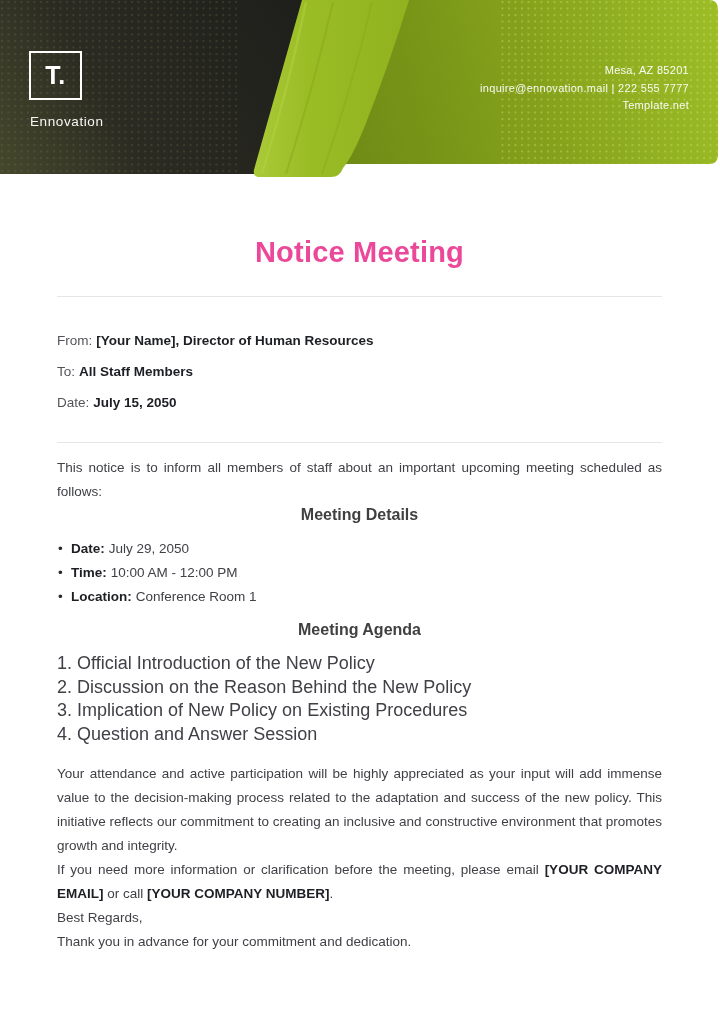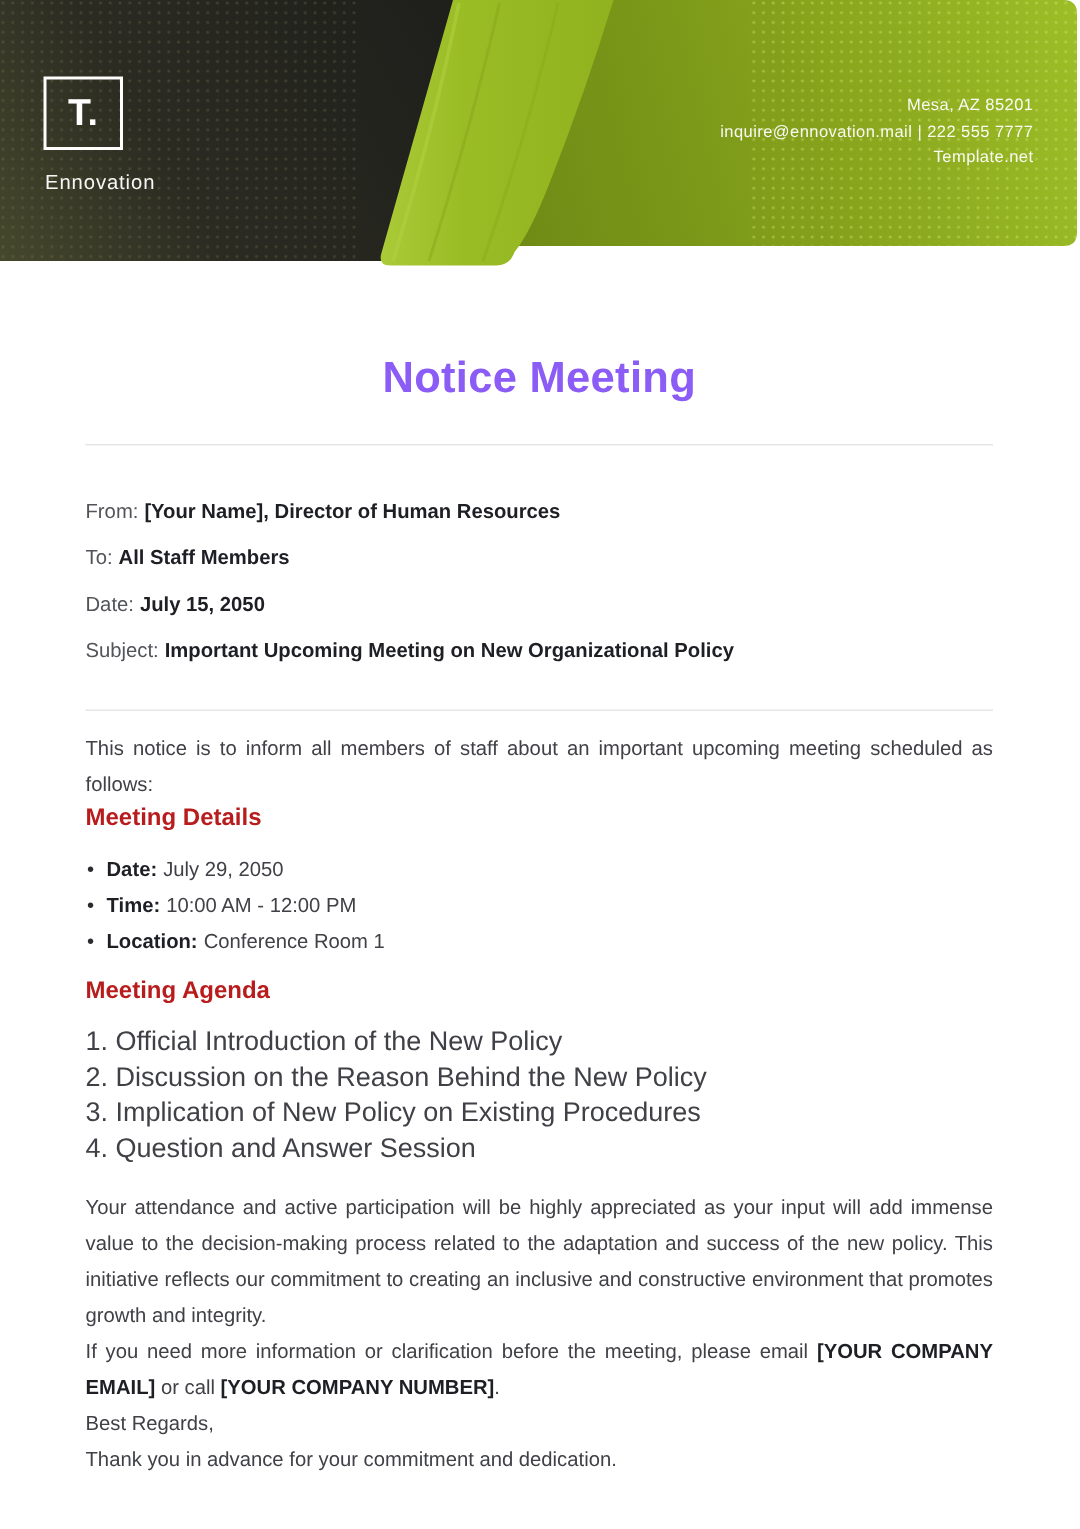--- a/index.html
+++ b/index.html
@@ -25,35 +25,35 @@
     font-size:13.5px; letter-spacing:0.6px; font-weight:400;
   }
   .header-contact {
     position:absolute; right:31px; top:62px; text-align:right;
     color:rgba(255,255,255,0.95); font-size:11px; line-height:17.5px; letter-spacing:0.3px;
   }
   
   .content { padding:0 58px 0 57px; }
   .doc-title {
     margin-top:50px; font-size:29px; line-height:35px; font-weight:700;
-    text-align:center; color:#8b5cf6; letter-spacing:0.2px;
+    text-align:center; color:#ec4899; letter-spacing:0.2px;
   }
   .divider { height:1px; background:#e6e6e6; }
   .divider-1 { margin-top:26px; }
   .divider-2 { margin-top:32px; }
   .meta-block { margin-top:37px; }
   .meta-row { font-size:13.5px; line-height:14px; margin-bottom:17px; }
   .meta-row:last-child { margin-bottom:0; }
   .meta-label { color:#53545a; margin-right:4px; }
   .meta-value { font-weight:700; color:#1e1f24; }
   .intro {
     margin-top:13px; font-size:13.5px; line-height:24px; text-align:justify;
   }
   .section-heading {
-    font-size:16px; line-height:20px; font-weight:700; color:#b91c1c;
+    font-size:16px; line-height:20px; font-weight:700; color:#404040;text-align:center;
   }
   .h-details { margin-top:1px; }
   .h-agenda { margin-top:11px; }
   .details-list { margin-top:12px; list-style:none; }
   .details-list li {
     position:relative; padding-left:14px; font-size:13.5px; line-height:24px;
   }
   .details-list li .bullet-dot {
     position:absolute; left:1px; top:0; color:#2a2b30;
   }
@@ -142,23 +142,20 @@
     <div class="meta-block">
       <div class="meta-row">
         <span class="meta-label">From:</span><span class="meta-value">[Your Name], Director of Human Resources</span>
       </div>
       <div class="meta-row">
         <span class="meta-label">To:</span><span class="meta-value">All Staff Members</span>
       </div>
       <div class="meta-row">
         <span class="meta-label">Date:</span><span class="meta-value">July 15, 2050</span>
       </div>
-      <div class="meta-row">
-        <span class="meta-label">Subject:</span><span class="meta-value">Important Upcoming Meeting on New Organizational Policy</span>
-      </div>
     </div>
 
     <div class="divider divider-2"></div>
 
     <p class="intro">This notice is to inform all members of staff about an important upcoming meeting scheduled as follows:</p>
 
     <h2 class="section-heading h-details">Meeting Details</h2>
 
     <ul class="details-list">
       <li><span class="bullet-dot">•</span><strong>Date:</strong><span class="detail-value">July 29, 2050</span></li>

